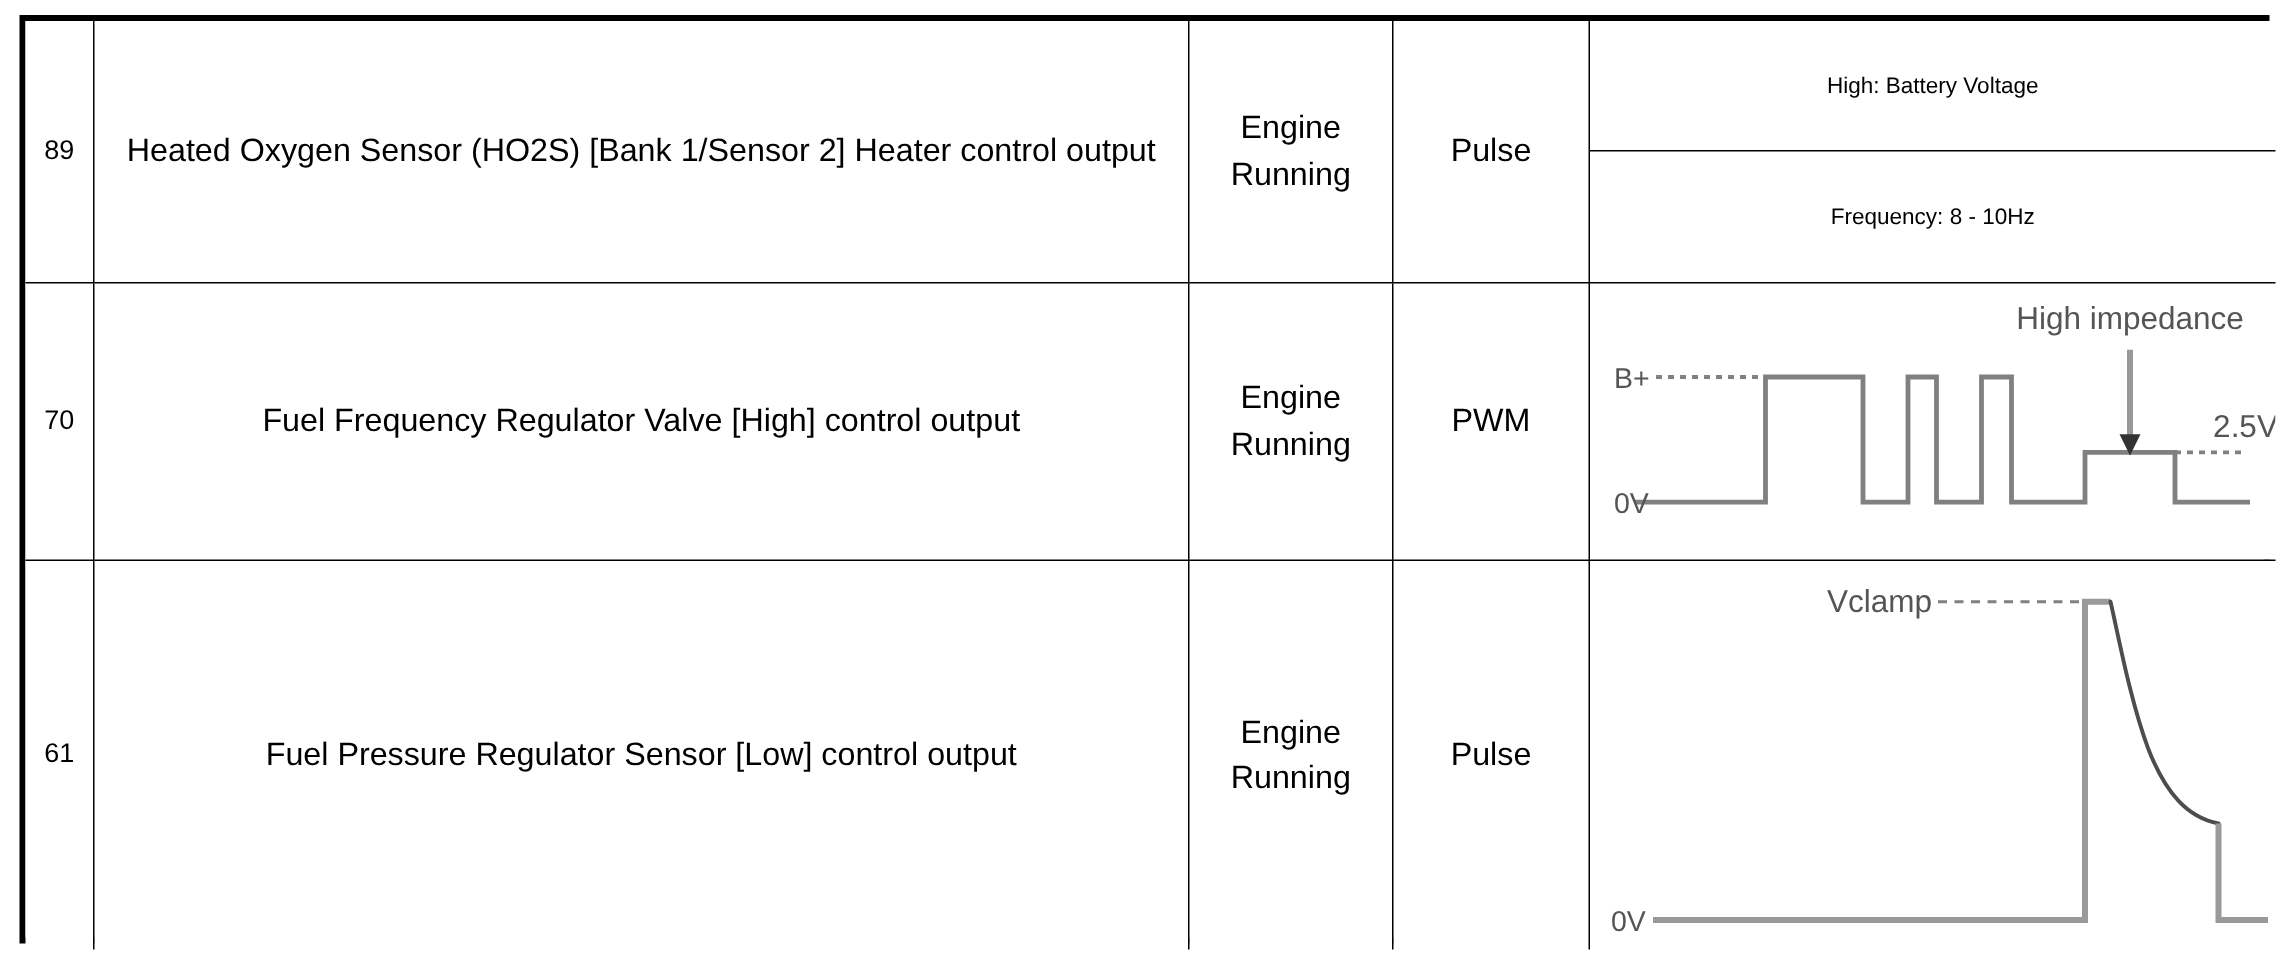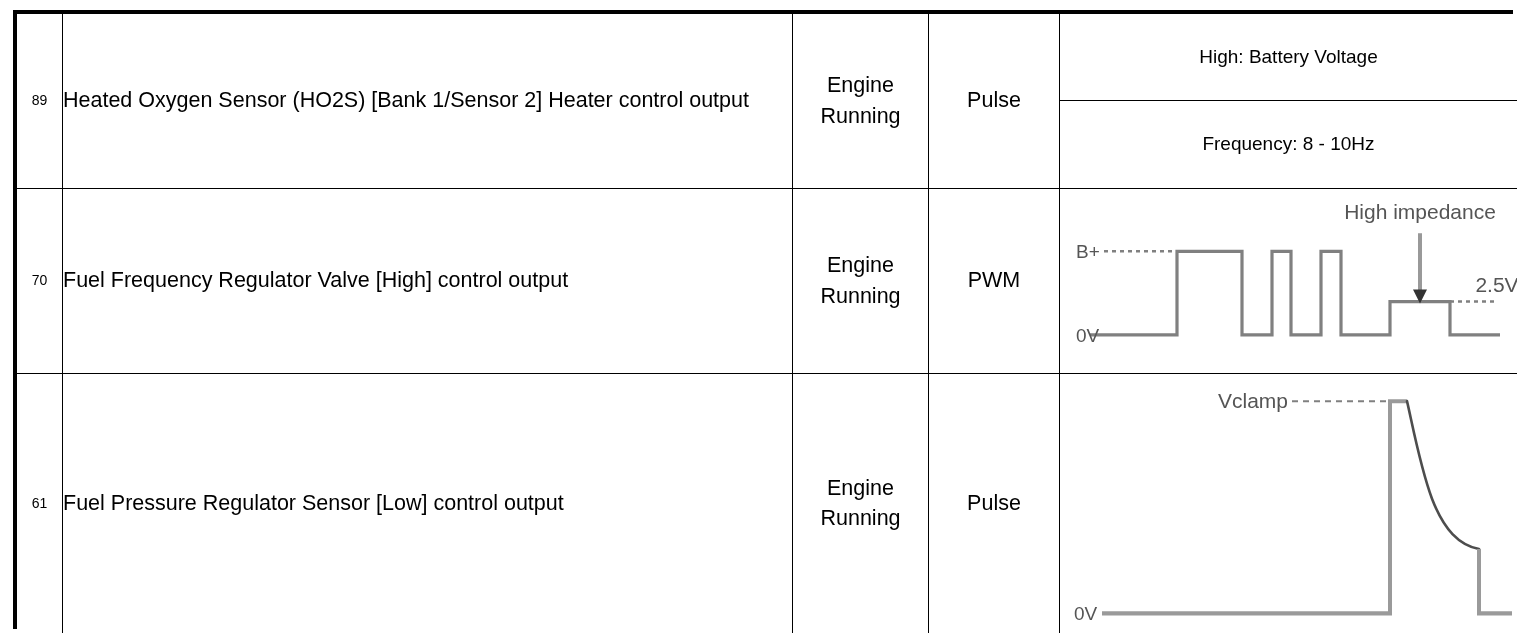--- a/index.html
+++ b/index.html
@@ -57,47 +57,47 @@
   .c-cond { width: 135px; }
   .c-type { width: 130px; }
   .c-spec { width: 457px; }
 
   .row-89 { height: 174px; }
   .row-90 { height: 185px; }
   .row-91 { height: 260px; }
 
   .num {
     text-align: center;
-    font-size: 14px;
+    font-size: 18px;
     line-height: 1.2;
   }
   .desc {
     font-size: 21.5px;
     line-height: 1.42;
     padding: 0 8px 0 9px;
-    text-align: left;
+    text-align: center;
   }
   .cond, .type {
     text-align: center;
     font-size: 21.5px;
     line-height: 1.42;
   }
 
   
   .spec-list {
     width: 100%;
     height: 100%;
     border-collapse: collapse;
     table-layout: fixed;
   }
   .spec-list td {
     border: 0;
     border-bottom: 1px solid #000000;
     text-align: center;
-    font-size: 19px;
+    font-size: 15px;
     height: 25%;
     padding: 0;
     background: #ffffff;
   }
   .spec-list tr:last-child td { border-bottom: 0; }
 
   
   .wave-cell {
     position: relative;
     width: 100%;

